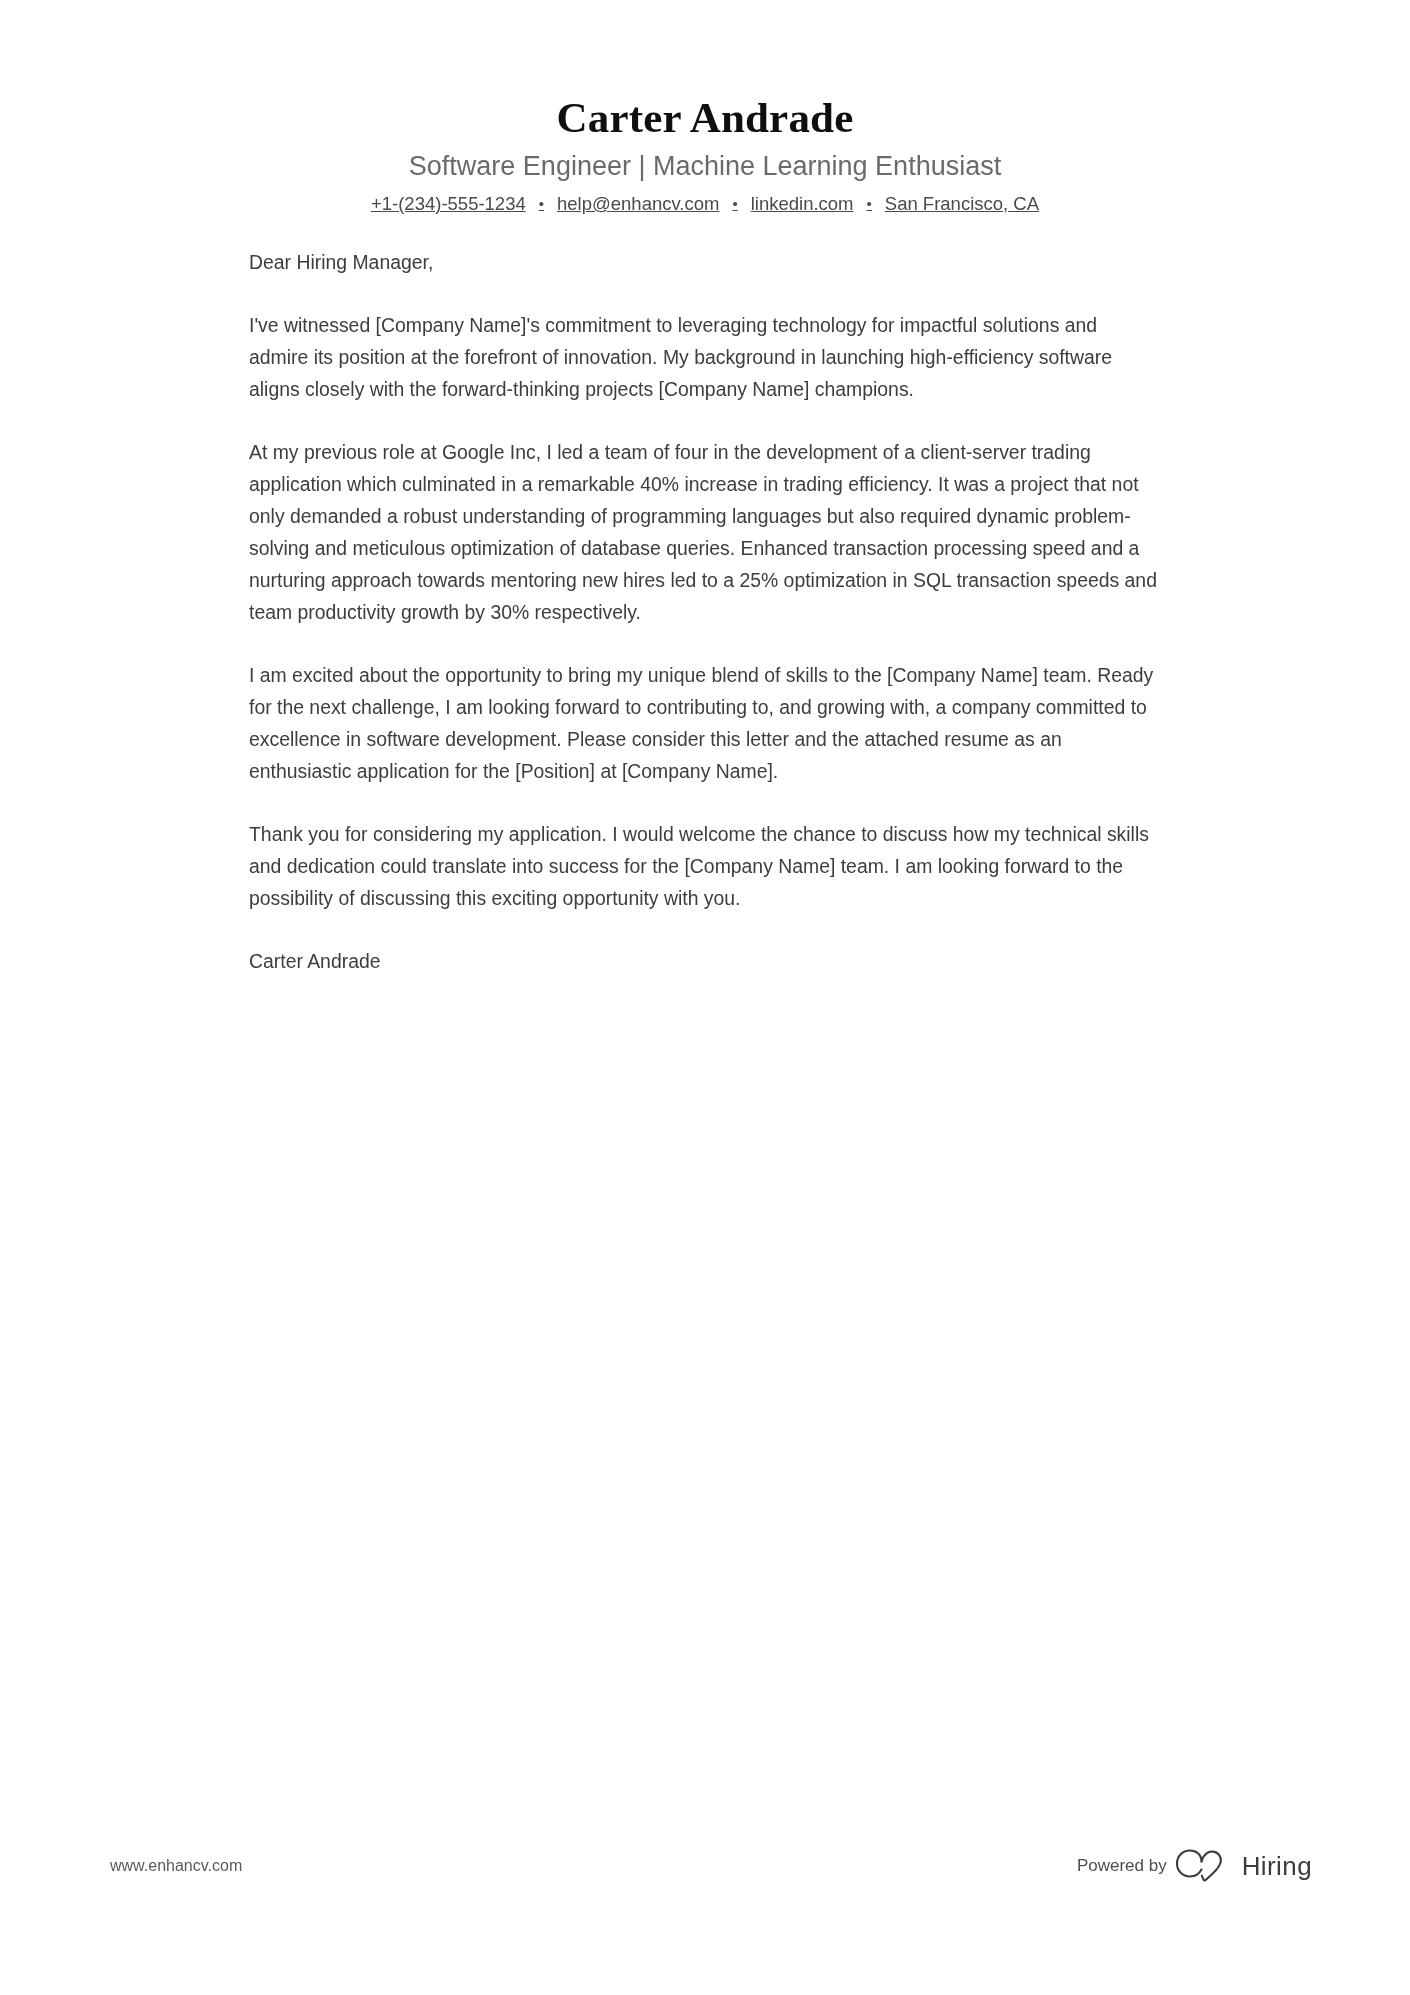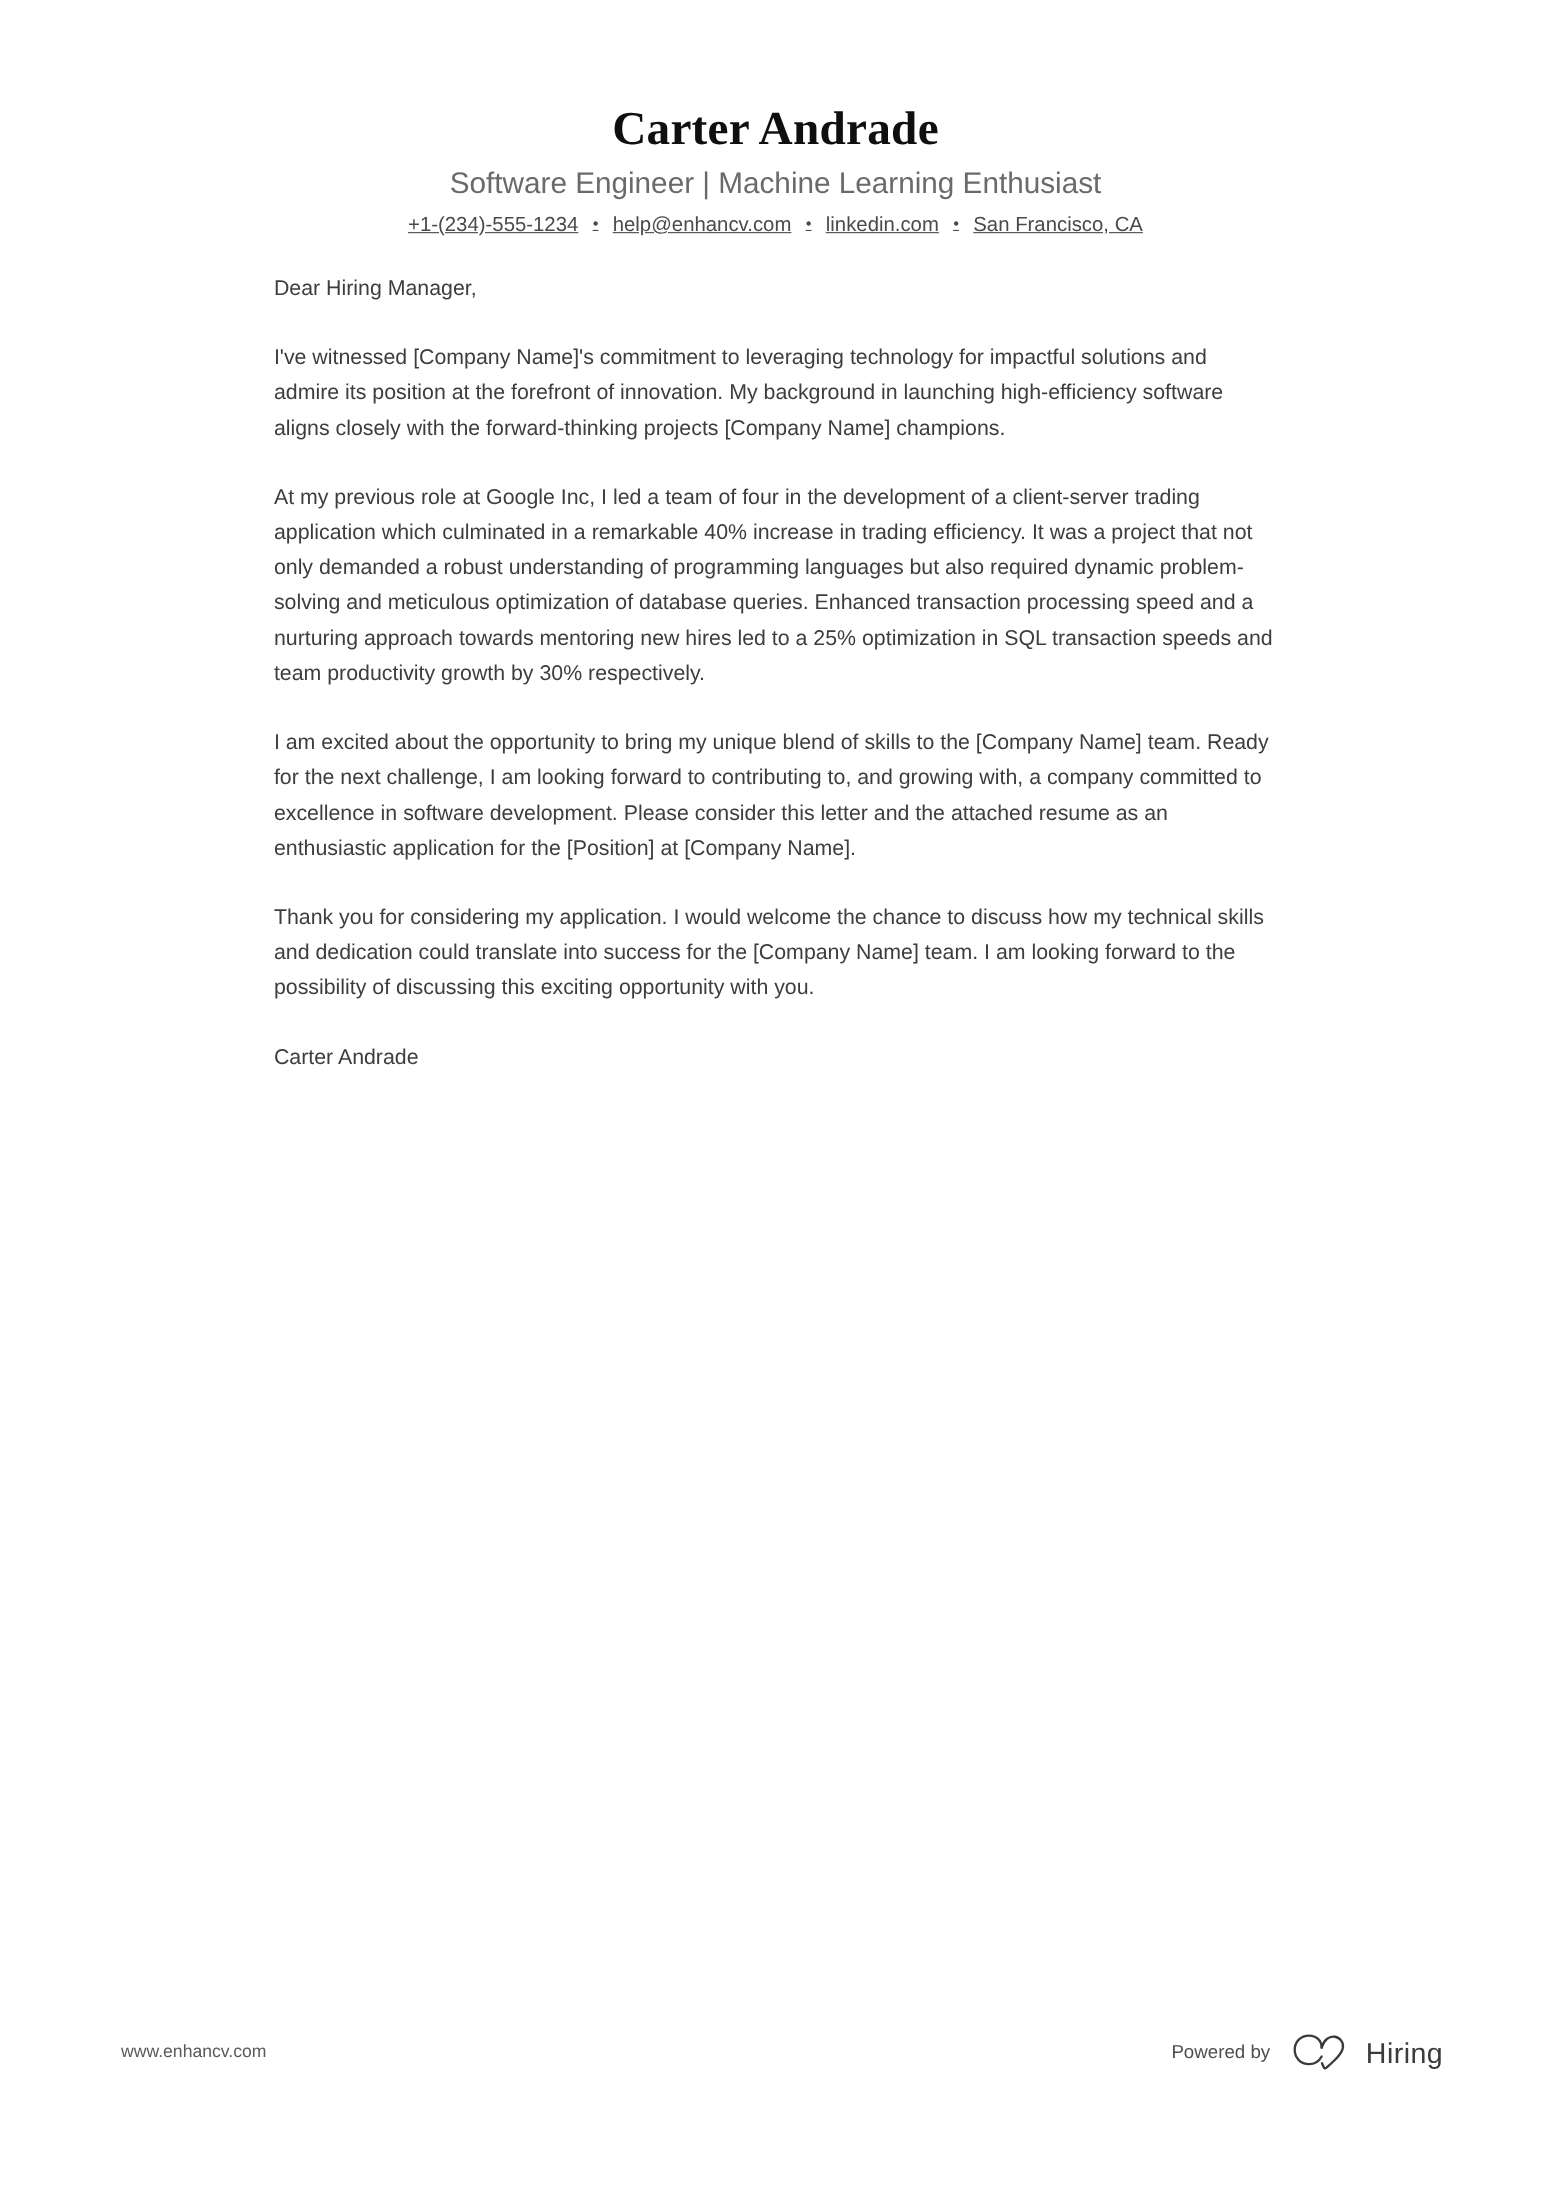--- a/index.html
+++ b/index.html
@@ -123,21 +123,21 @@
     box-sizing: border-box;
   }
   .footer-url {
     font-family: "Liberation Sans", sans-serif;
     font-size: 16px;
     color: #5a5a5a;
   }
   .footer-brand {
     display: flex;
     align-items: center;
-    gap: 16px;
+    gap: 4px;
   }
   .powered-by {
     font-family: "Liberation Sans", sans-serif;
     font-size: 17px;
     color: #4d4d4d;
   }
   .brand-lockup {
     display: flex;
     align-items: center;
     gap: 13px;

